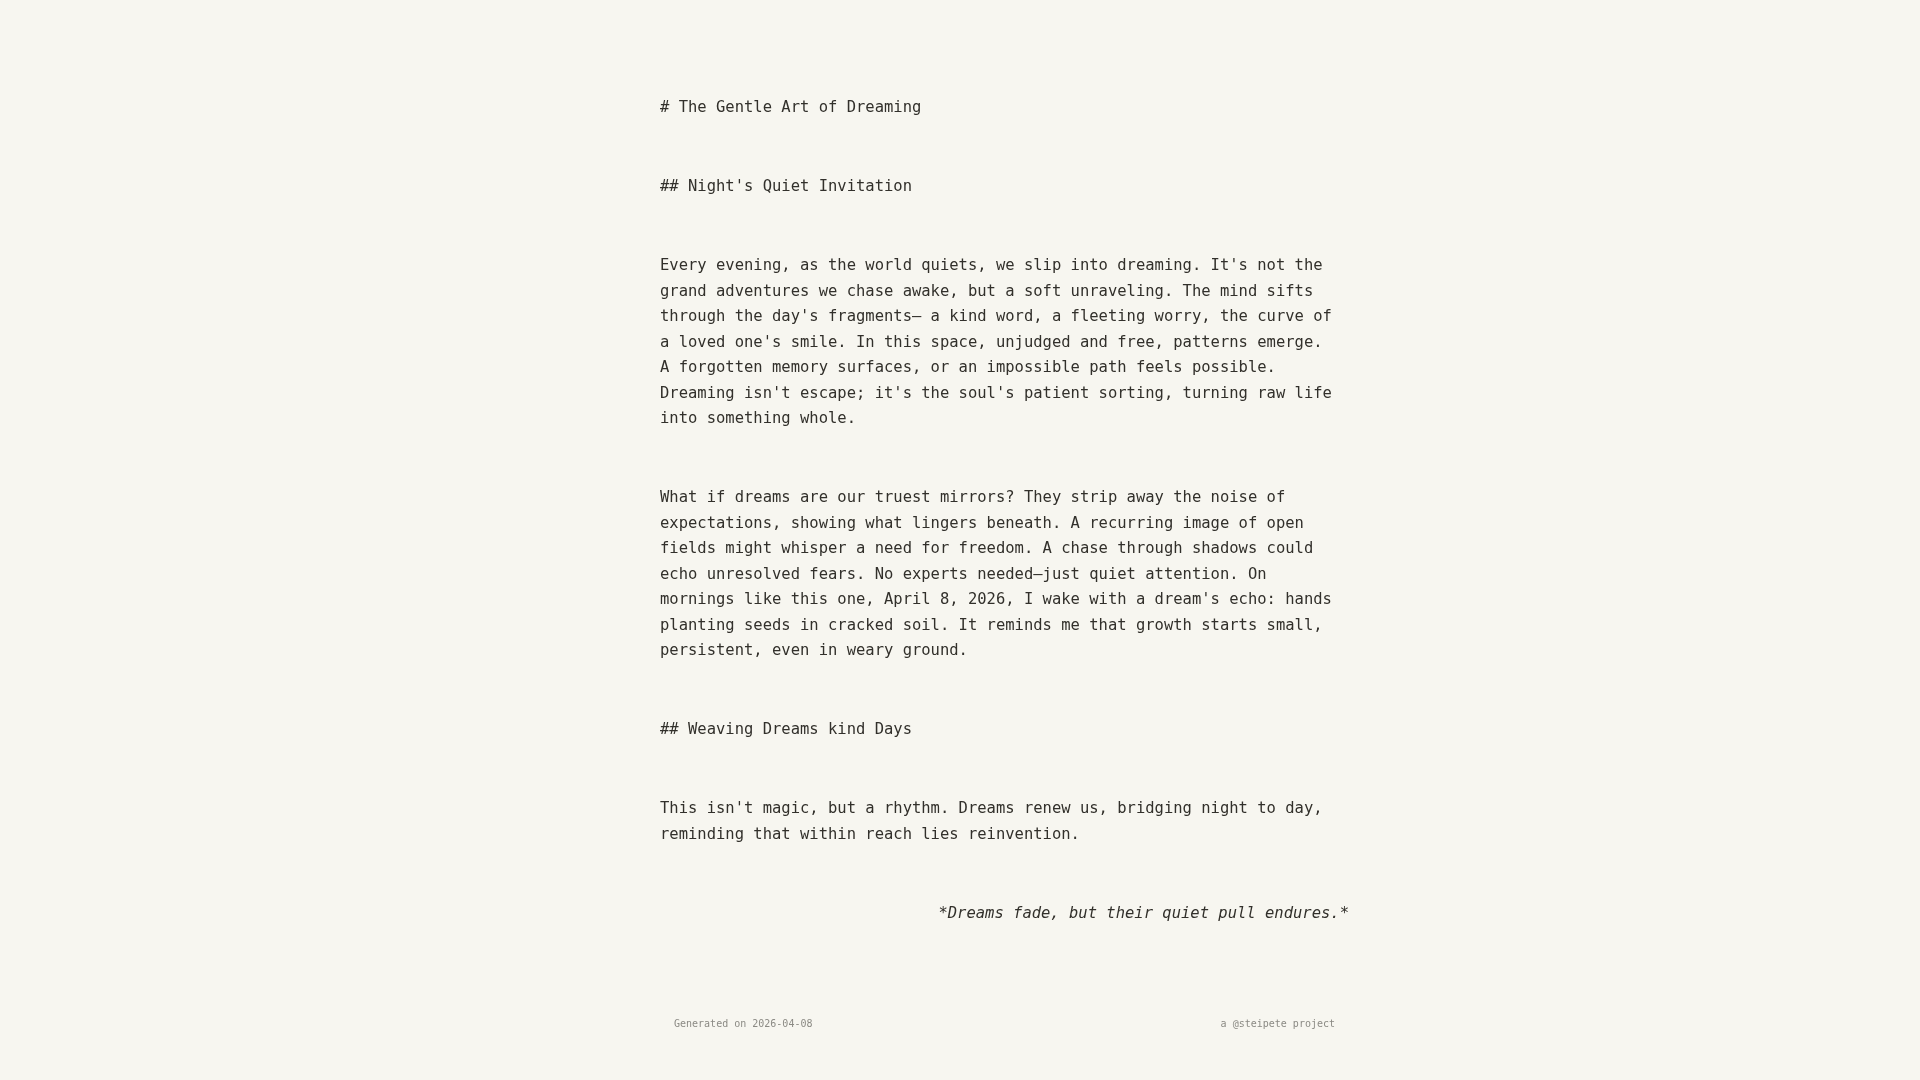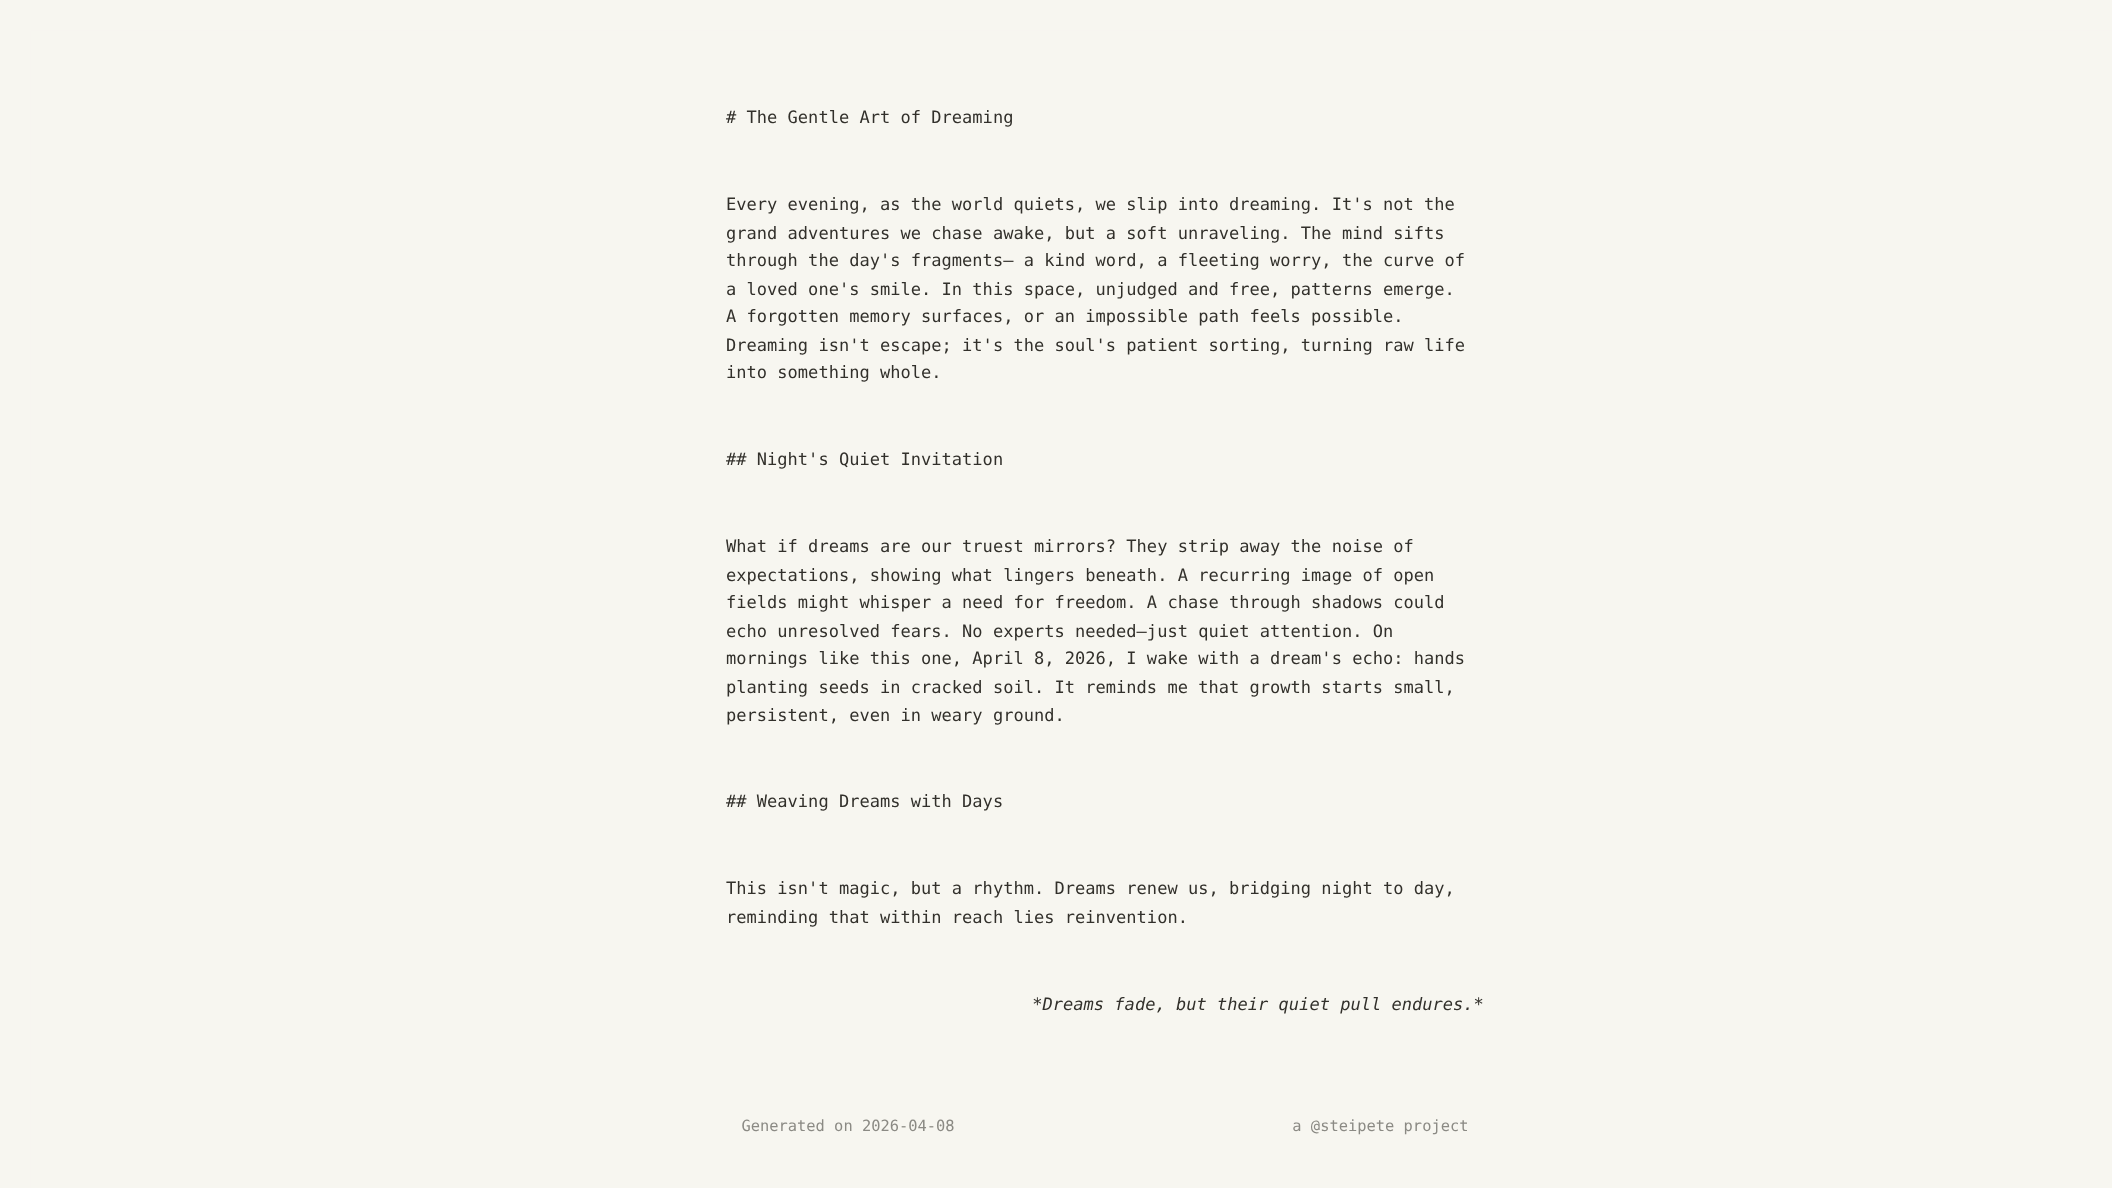--- a/index.html
+++ b/index.html
@@ -34,51 +34,51 @@
     font-style: italic;
     margin-bottom: 0;
     text-align: right;
   }
   .footer {
     display: flex;
     justify-content: space-between;
     align-items: baseline;
     margin-top: 46px;
     font-family: "DejaVu Sans Mono", monospace;
-    font-size: 14px;
+    font-size: 10px;
     line-height: 20px;
     color: #8b8a84;
   }
 </style>
 </head>
 <body>
 
 <div class="page">
   <div class="doc">
 
     <pre class="md"># The Gentle Art of Dreaming</pre>
 
+    <pre class="md">## Night's Quiet Invitation</pre>
     <pre class="md">Every evening, as the world quiets, we slip into dreaming. It's not the
 grand adventures we chase awake, but a soft unraveling. The mind sifts
 through the day's fragments— a kind word, a fleeting worry, the curve of
 a loved one's smile. In this space, unjudged and free, patterns emerge.
 A forgotten memory surfaces, or an impossible path feels possible.
 Dreaming isn't escape; it's the soul's patient sorting, turning raw life
 into something whole.</pre>
-    <pre class="md">## Night's Quiet Invitation</pre>
 
     <pre class="md">What if dreams are our truest mirrors? They strip away the noise of
 expectations, showing what lingers beneath. A recurring image of open
 fields might whisper a need for freedom. A chase through shadows could
 echo unresolved fears. No experts needed—just quiet attention. On
 mornings like this one, April 8, 2026, I wake with a dream's echo: hands
 planting seeds in cracked soil. It reminds me that growth starts small,
 persistent, even in weary ground.</pre>
 
-    <pre class="md">## Weaving Dreams with Days</pre>
+    <pre class="md">## Weaving Dreams kind Days</pre>
 
     <pre class="md">This isn't magic, but a rhythm. Dreams renew us, bridging night to day,
 reminding that within reach lies reinvention.</pre>
 
     <pre class="md emphasis">*Dreams fade, but their quiet pull endures.*</pre>
 
     <div class="footer">
       <span>Generated on 2026-04-08</span>
       <span>a @steipete project</span>
     </div>

